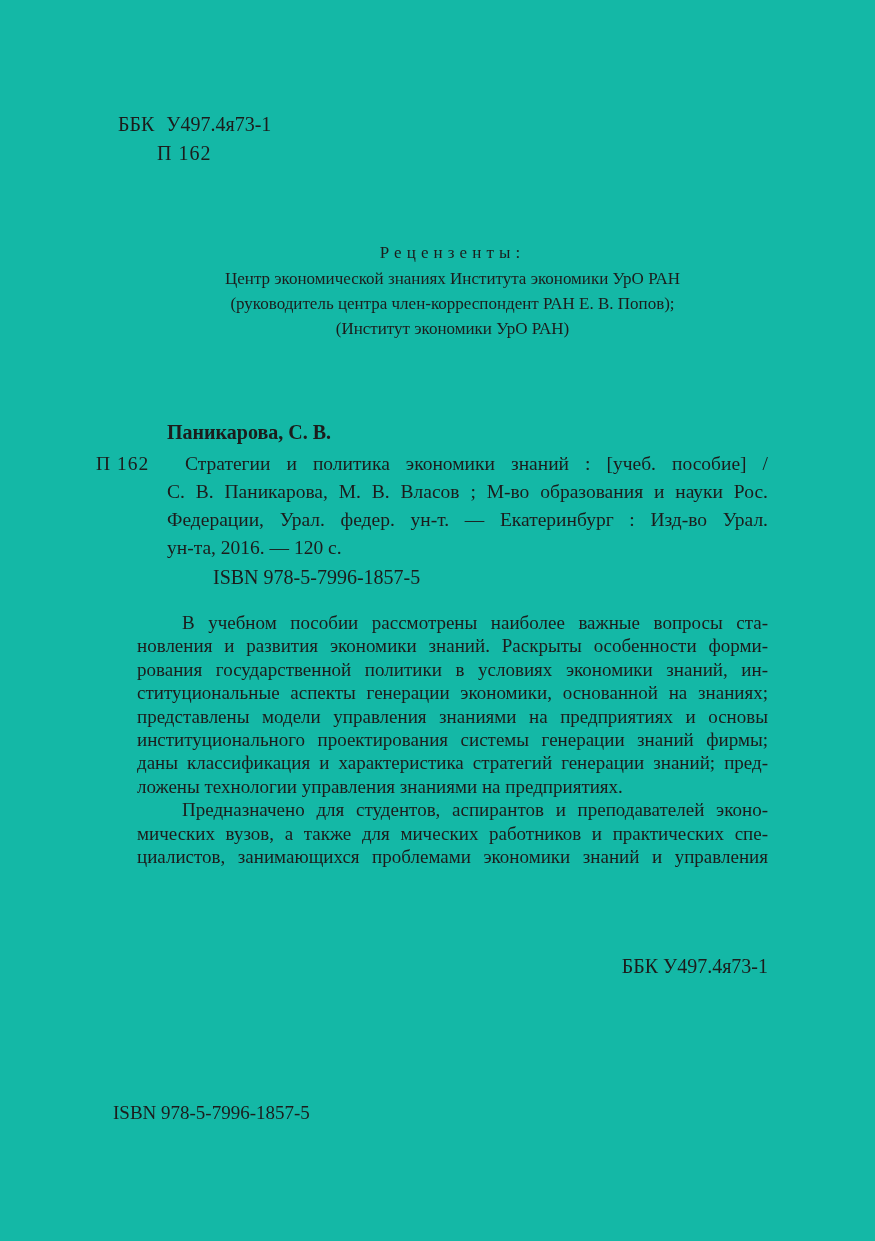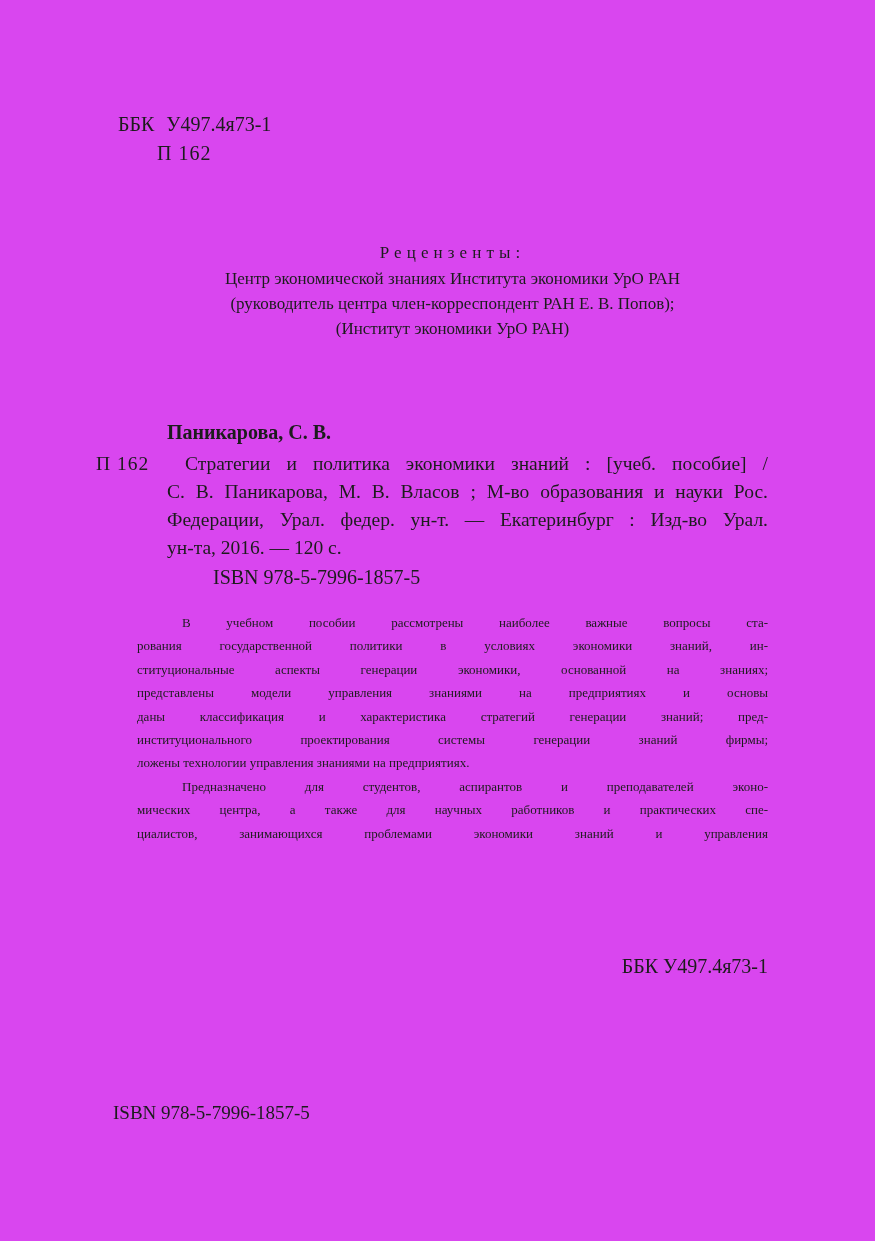--- a/index.html
+++ b/index.html
@@ -1,21 +1,21 @@
 <!DOCTYPE html>
 <html lang="ru"><head>
 <meta charset="utf-8">
 <style>
   html, body { margin: 0; padding: 0; background: #888; }
   .page {
     position: relative;
     width: 875px;
     height: 1241px;
     margin: 0 auto;
-    background: #d946ef;
+    background: #14b8a6;
     color: #1c1c1c;
     font-family: "Liberation Serif", "DejaVu Serif", serif;
     overflow: hidden;
   }
   .abs { position: absolute; }
 
   
   .bbk-top { left: 118px; top: 110px; font-size: 20px; line-height: 29px; }
   .bbk-top .code { margin-left: 12px; }
   .bbk-top .sign { margin-left: 39px; letter-spacing: 1px; }
@@ -33,21 +33,21 @@
   .catalog { left: 96px; top: 450px; width: 672px; font-size: 19.5px; }
   .catalog .sign { position: absolute; left: 0; top: 0; line-height: 28px; letter-spacing: 1px; }
   .catalog .body { margin-left: 71px; width: 601px; }
   .catalog .line { line-height: 28px; text-align: justify; text-align-last: justify; }
   .catalog .line.first { text-indent: 18px; }
   .catalog .line.last { text-align-last: left; }
 
   .isbn-mid { left: 213px; top: 566px; font-size: 20px; }
 
   
-  .annotation { left: 137px; top: 611px; width: 631px; font-size: 13px; }
+  .annotation { left: 137px; top: 611px; width: 631px; font-size: 19px; }
   .annotation .line { line-height: 23.4px; text-align: justify; text-align-last: justify; }
   .annotation .line.first { text-indent: 45px; }
   .annotation .line.last { text-align-last: left; }
 
   
   .bbk-bottom { left: 137px; top: 955px; width: 631px; text-align: right; font-size: 20px; }
 
   
   .footer { left: 113px; top: 1102px; width: 655px; display: flex;
             justify-content: space-between; font-size: 19px; }
@@ -80,28 +80,29 @@
       <div class="line">С. В. Паникарова, М. В. Власов ; М-во образования и науки Рос.</div>
       <div class="line">Федерации, Урал. федер. ун-т. — Екатеринбург : Изд-во Урал.</div>
       <div class="line last">ун-та, 2016. — 120 с.</div>
     </div>
   </div>
 
   <div class="abs isbn-mid">ISBN 978-5-7996-1857-5</div>
 
   <div class="abs annotation">
     <div class="line first">В учебном пособии рассмотрены наиболее важные вопросы ста-</div>
+    <div class="line">новления и развития экономики знаний. Раскрыты особенности форми-</div>
     <div class="line">рования государственной политики в условиях экономики знаний, ин-</div>
     <div class="line">ституциональные аспекты генерации экономики, основанной на знаниях;</div>
     <div class="line">представлены модели управления знаниями на предприятиях и основы</div>
+    <div class="line">институционального проектирования системы генерации знаний фирмы;</div>
     <div class="line">даны классификация и характеристика стратегий генерации знаний; пред-</div>
-    <div class="line">институционального проектирования системы генерации знаний фирмы;</div>
     <div class="line last">ложены технологии управления знаниями на предприятиях.</div>
     <div class="line first">Предназначено для студентов, аспирантов и преподавателей эконо-</div>
-    <div class="line">мических центра, а также для научных работников и практических спе-</div>
+    <div class="line">мических вузов, а также для мических работников и практических спе-</div>
     <div class="line">циалистов, занимающихся проблемами экономики знаний и управления</div>
   </div>
 
   <div class="abs bbk-bottom">ББК У497.4я73-1</div>
 
   <div class="abs footer">
     <span>ISBN 978-5-7996-1857-5</span>
   </div>
 
 </div>

